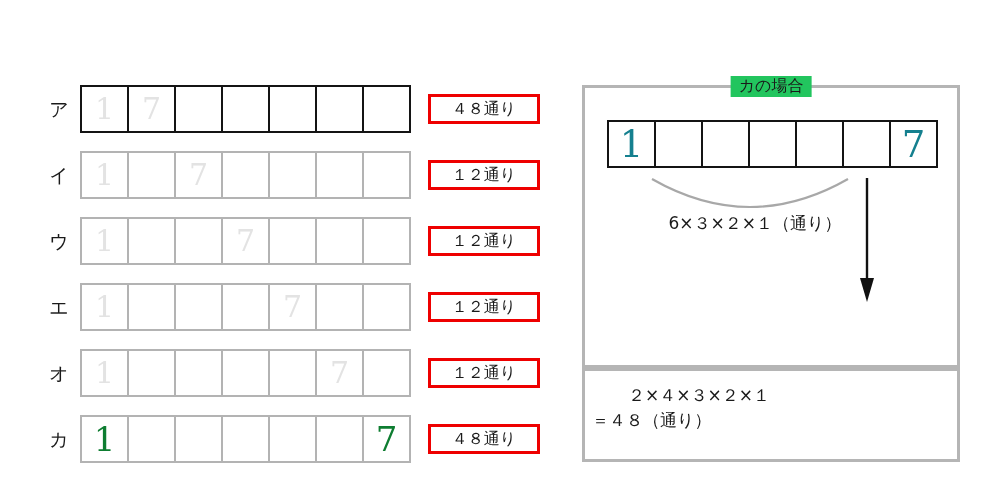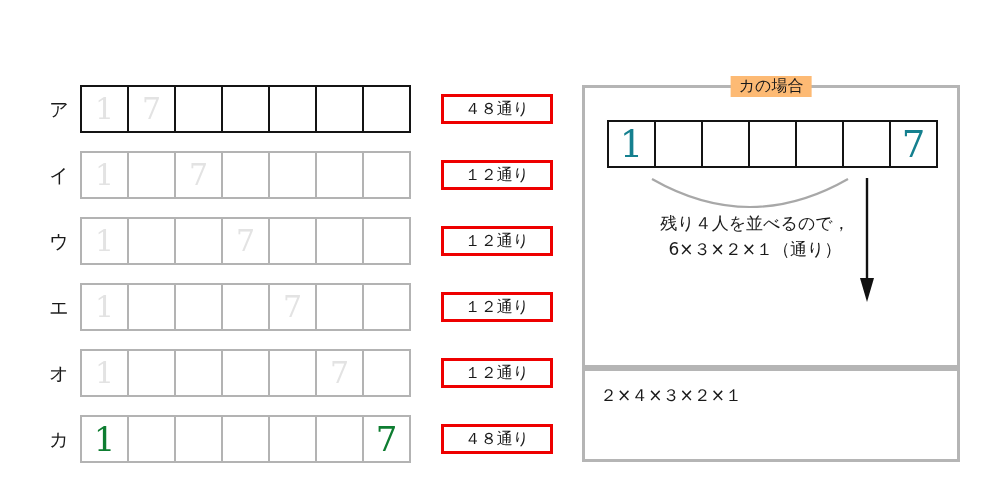--- a/index.html
+++ b/index.html
@@ -23,48 +23,48 @@
   .cells.black .cell { border-color:#141414; }
   .cells.gray  .cell { border-color:#b3b3b3; }
   .digit { font-family:"DejaVu Serif","Liberation Serif",serif; font-size:30px; line-height:1; }
   .digit.pale  { color:#e3e3e3; }
   .digit.green { color:#0e7d31; font-size:34px; }
   .digit.teal  { color:#15808f; font-size:37px; }
   .count-badge {
     position:absolute; left:428px; top:9px; width:112px; height:30px;
     box-sizing:border-box; border:3px solid #ee0000; background:#ffffff;
     display:flex; align-items:center; justify-content:center;
-    font-size:16px; white-space:nowrap;margin-left:13px;
+    font-size:16px; white-space:nowrap;
   }
   .panel {
     position:absolute; left:582px; top:85px; width:378px; height:283px;
     box-sizing:border-box; border:3px solid #b5b5b5; background:#ffffff;
   }
   .panel-title {
     position:absolute; top:-12px; left:50%; transform:translateX(-50%);
-    background:#fdba74; padding:0 8px; font-size:16px; white-space:nowrap;
+    background:#22c55e; padding:0 8px; font-size:16px; white-space:nowrap;
   }
   .panel-cells { position:absolute; left:22px; top:32px; display:flex; }
   .panel-cells .cell { border-color:#141414; }
   .arc-svg   { position:absolute; left:63px;  top:88px; }
   .arrow-svg { position:absolute; left:272px; top:88px; }
   .note1 {
     position:absolute; left:25px; top:122px; width:290px; text-align:center;
     font-size:17px; line-height:26px; white-space:nowrap;
   }
   .note2 {
     position:absolute; left:98px; top:213px; font-size:17px; line-height:26px;
     white-space:nowrap;
   }
   .formula-box {
     position:absolute; left:582px; top:368px; width:378px; height:94px;
     box-sizing:border-box; border:3px solid #b5b5b5; background:#ffffff;
   }
   .formula { position:absolute; left:7px; top:12px; font-size:17px; line-height:25px; white-space:nowrap; }
-  .formula .f-line1 { margin-left:8px; }
+  .formula .f-line1 { margin-left:36px; }
 </style>
 </head>
 <body>
 
 <div class="stage">
 
   <div class="row" style="top:85px">
     <div class="row-label">ア</div>
     <div class="cells black">
       <div class="cell">
@@ -262,27 +262,27 @@
     <svg class="arc-svg" width="204" height="38" viewBox="0 0 204 38">
       <path d="M 4 3 Q 102 59 200 3" fill="none" stroke="#a8a8a8" stroke-width="2.2"></path>
     </svg>
 
     <svg class="arrow-svg" width="20" height="128" viewBox="0 0 20 128">
       <line x1="10" y1="2" x2="10" y2="104" stroke="#111111" stroke-width="2.4"></line>
       <polygon points="3,102 17,102 10,126" fill="#111111"></polygon>
     </svg>
 
     <div class="note1">
-      <div>残り４人を並べるので，</div>
       <div>6×３×２×１（通り）</div>
     </div>
 
     <div class="note2">
     </div>
   </div>
 
   <div class="formula-box">
     <div class="formula">
       <div class="f-line1">２×４×３×２×１</div>
+      <div class="f-line2">＝４８（通り）</div>
     </div>
   </div>
 
 </div>
 
 </body></html>

